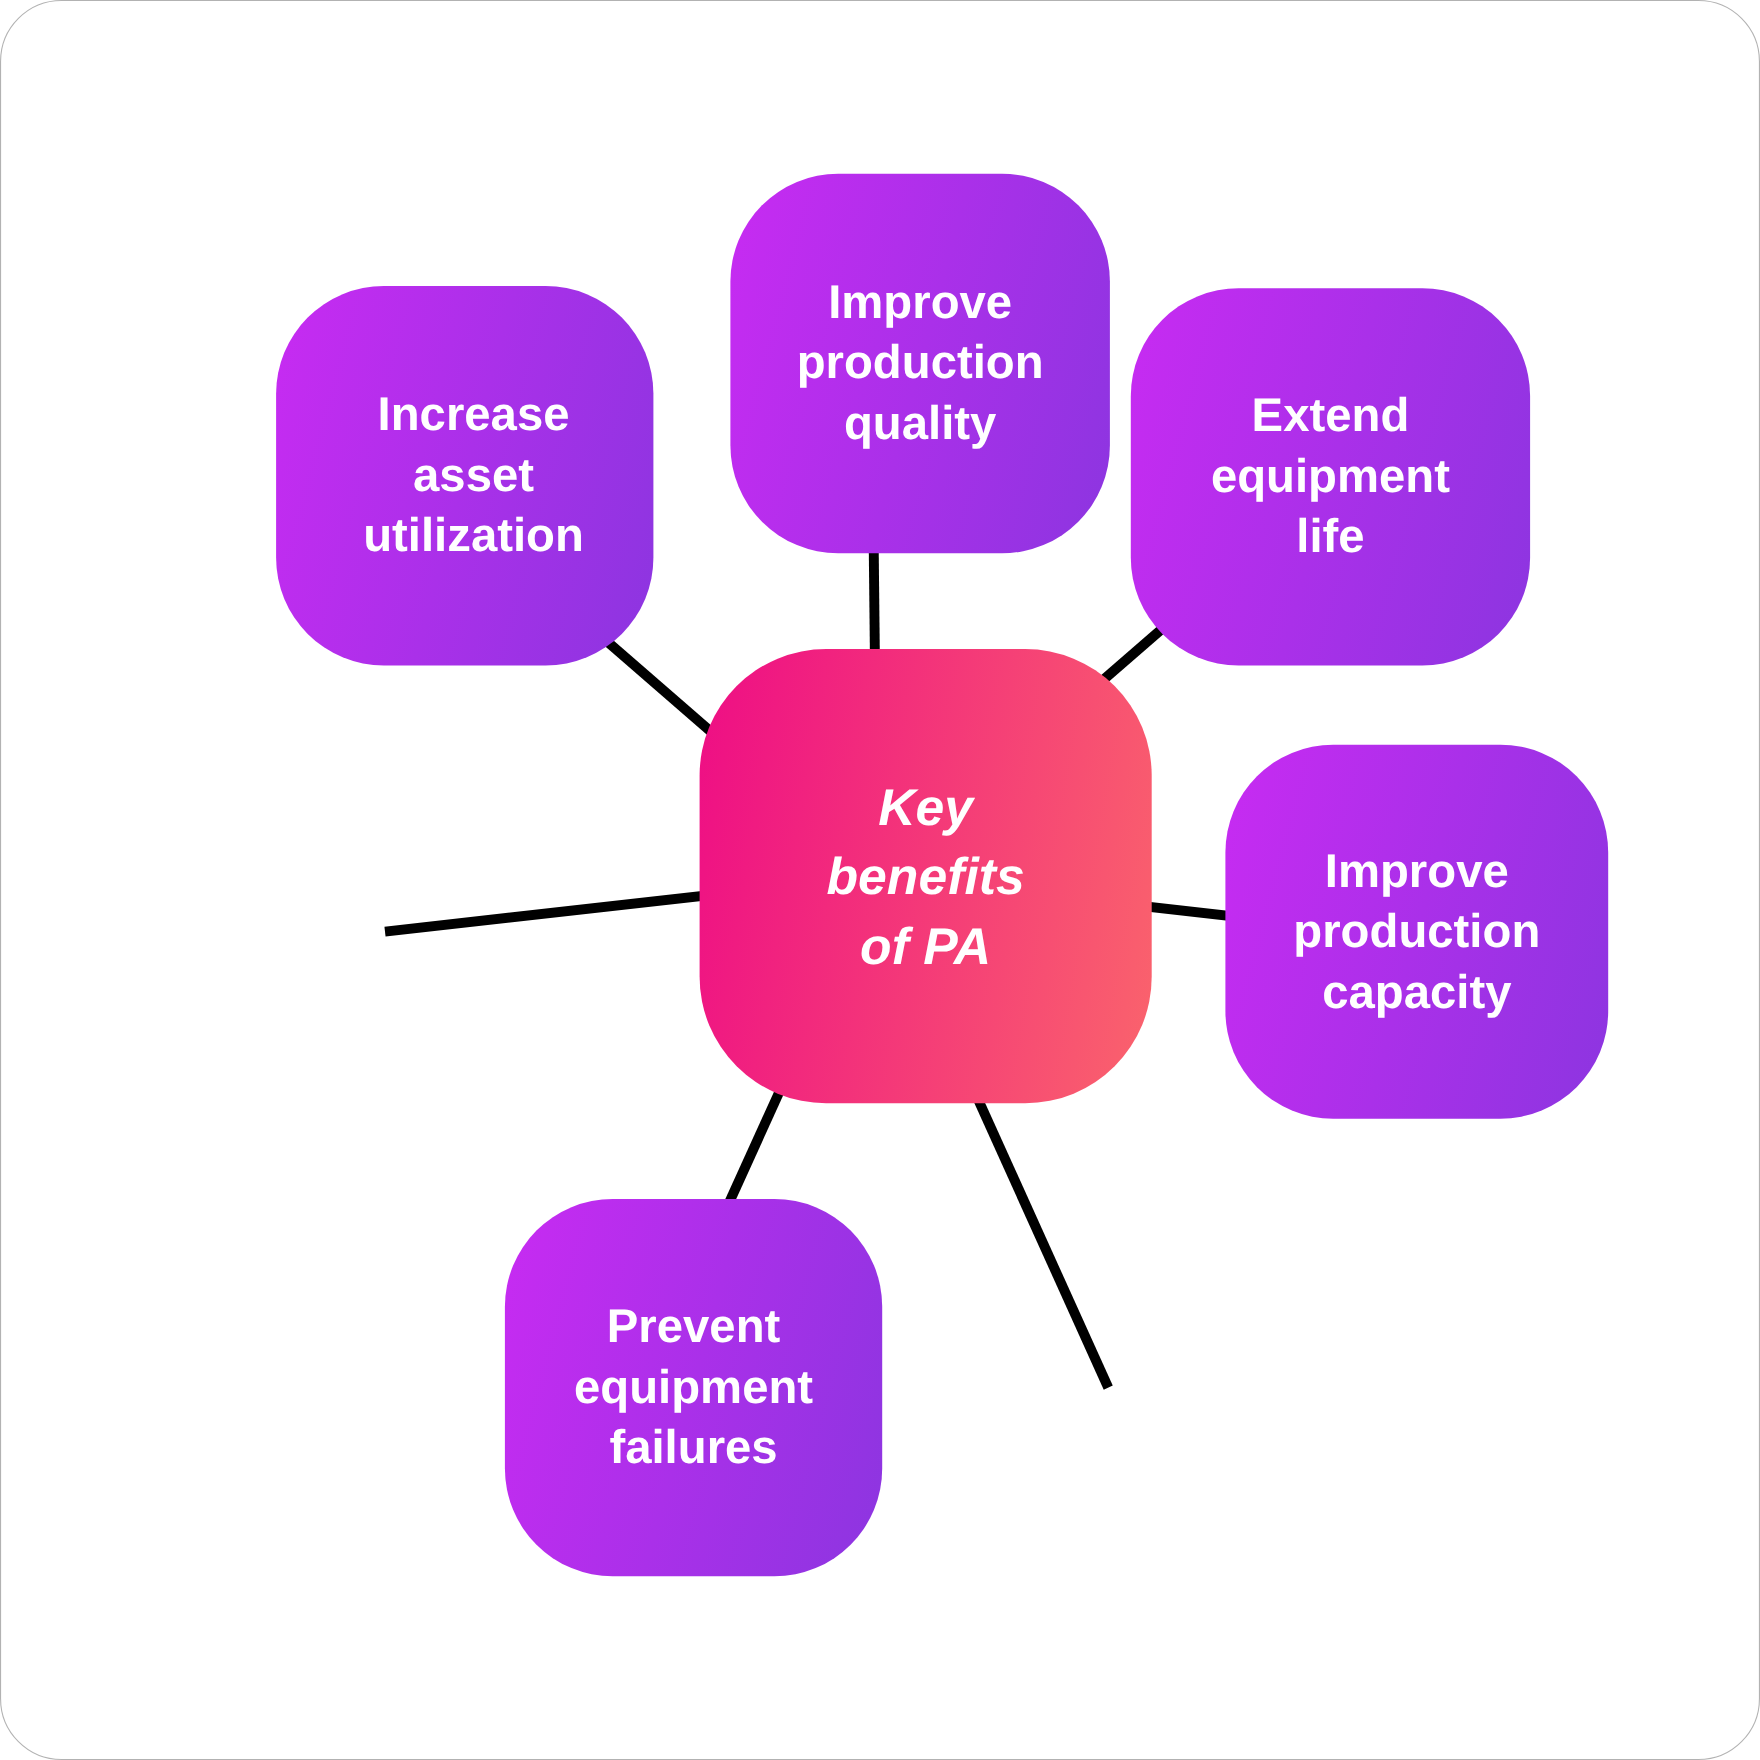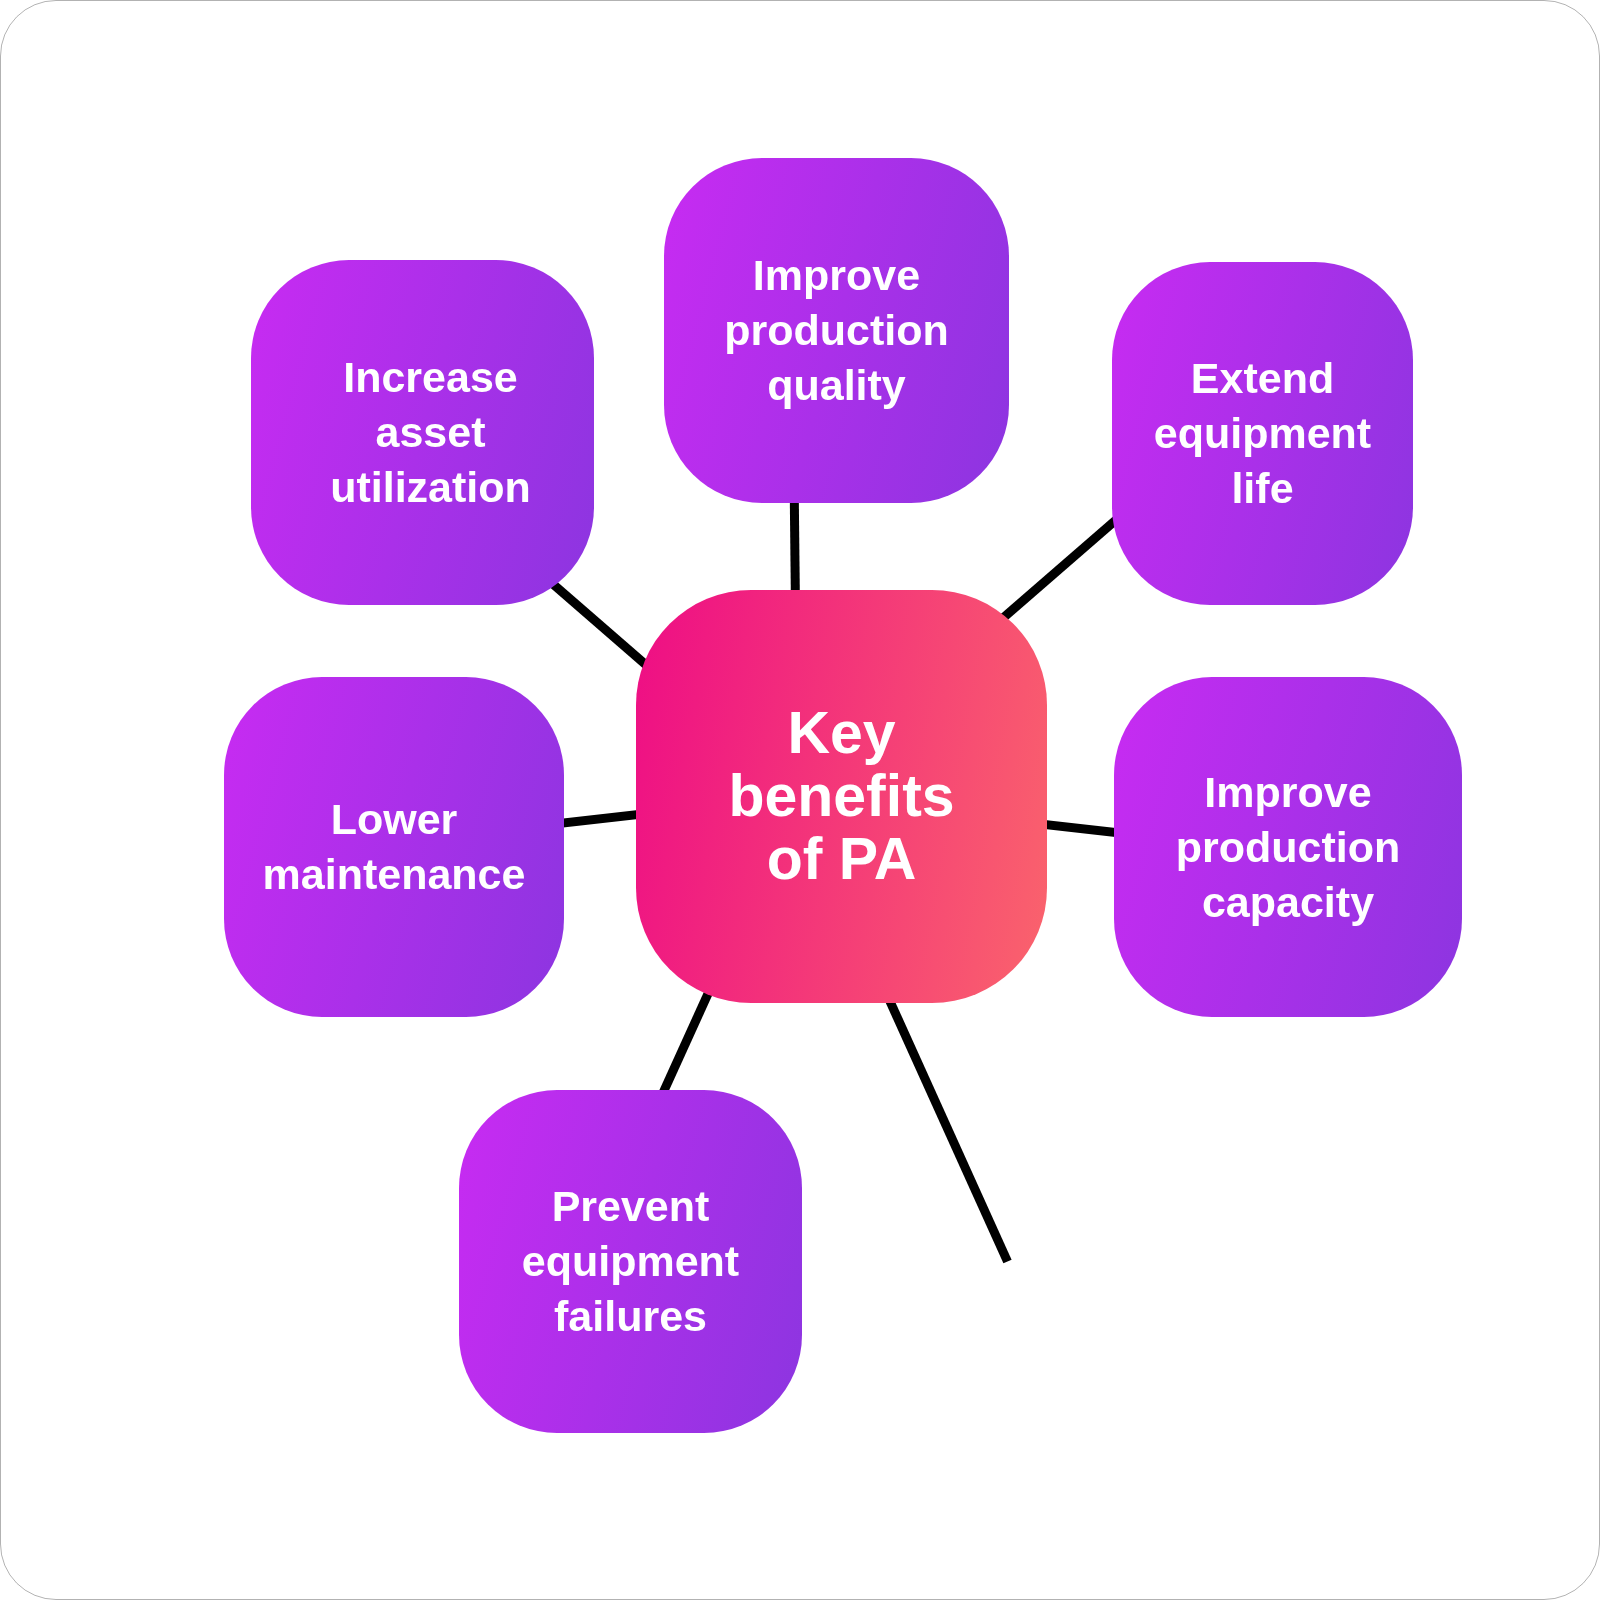--- a/index.html
+++ b/index.html
@@ -43,27 +43,28 @@
     margin-left: 44px;
   }
   .node-satellite {
     border-radius: 98px;
     font-size: 43px;
     line-height: 55px;
     background: linear-gradient(105deg, #C82BF2, #8C35E0);
   }
   .node-center {
     border-radius: 115px;
-    font-size: 59px;
+    font-size: 47px;
     line-height: 63px;
     background: linear-gradient(100deg, #EE0D85, #FA646C);
+    font-style: italic;
   }
   .pos-tl { left: 207px;  top: 260px;  width: 343px; height: 345px; }
   .pos-t  { left: 620px;  top: 158px;  width: 345px; height: 345px; }
-  .pos-tr { left: 1068px; top: 262px;  width: 301px; height: 343px; }
+  .pos-tr { left: 984px; top: 262px;  width: 363px; height: 343px; }
   .pos-l  { left: 180px;  top: 677px;  width: 340px; height: 340px; }
   .pos-r  { left: 1070px; top: 677px;  width: 348px; height: 340px; }
   .pos-bl { left: 415px;  top: 1090px; width: 343px; height: 343px; }
   .pos-br { left: 836px;  top: 1090px; width: 343px; height: 343px; }
   .pos-c  { left: 592px;  top: 590px;  width: 411px; height: 413px; }
 </style>
 </head>
 <body>
 
 <div class="canvas">
@@ -89,24 +90,20 @@
 production
 quality</span>
   </div>
 
   <div class="node node-satellite pos-tr" style="background: linear-gradient(105deg, rgb(200, 43, 242), rgb(140, 53, 224)); color: rgb(255, 255, 255);">
     <span>Extend
 equipment
 life</span>
   </div>
 
-  <div class="node node-satellite pos-l" style="background: linear-gradient(105deg, rgb(200, 43, 242), rgb(140, 53, 224)); color: rgb(255, 255, 255);">
-    <span>Lower
-maintenance</span>
-  </div>
 
   <div class="node node-center pos-c" style="background: linear-gradient(100deg, rgb(238, 13, 133), rgb(250, 100, 108)); color: rgb(255, 255, 255);">
     <span>Key
 benefits
 of PA</span>
   </div>
 
   <div class="node node-satellite pos-r" style="background: linear-gradient(105deg, rgb(200, 43, 242), rgb(140, 53, 224)); color: rgb(255, 255, 255);">
     <span>Improve
 production

